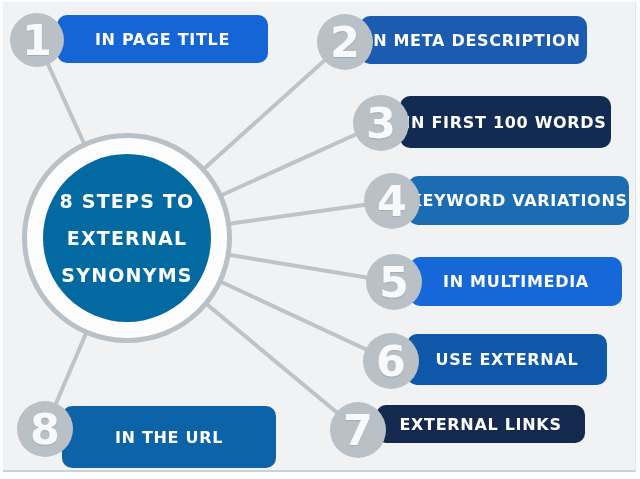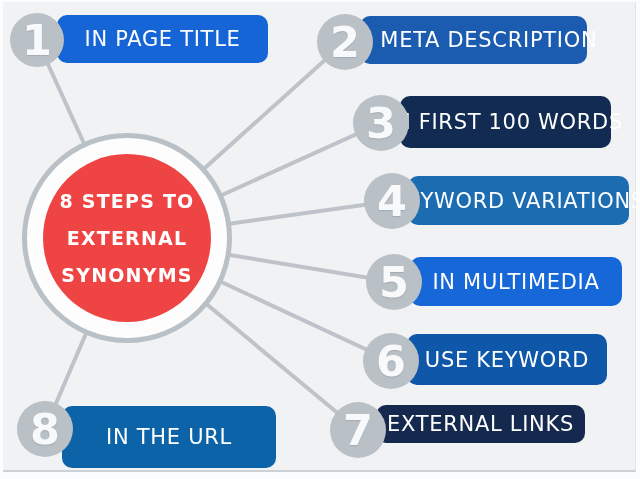--- a/index.html
+++ b/index.html
@@ -12,21 +12,21 @@
   .bg {
     position:absolute; left:3px; top:2px; right:4px; bottom:7px;
     background:#f1f2f4;
     border-bottom:2px solid #ccd1d5;
     border-right:1px solid #e3e6e9;
   }
   svg.connectors { position:absolute; left:0; top:0; }
   .bar {
     position:absolute; border-radius:10px;
     display:flex; align-items:center; justify-content:center;
-    color:#ffffff; font-weight:normal; font-size:21px; letter-spacing:0.7px;
+    color:#ffffff; font-weight:bold; font-size:16px; letter-spacing:0.7px;
     white-space:nowrap;
   }
   .ncircle {
     position:absolute; border-radius:50%;
     background:#b9c0c6; color:#f7f9fa;
     display:flex; align-items:center; justify-content:center;
     font-weight:bold; font-size:43px;
     text-shadow:0 1px 1px rgba(120,130,140,0.35);
   }
   
@@ -86,28 +86,28 @@
 
   <div class="bar bar-3" style="background-color: rgb(17, 43, 82);">IN FIRST 100 WORDS</div>
   <div class="ncircle cir-3">3</div>
 
   <div class="bar bar-4" style="background-color: rgb(28, 108, 178);">KEYWORD VARIATIONS</div>
   <div class="ncircle cir-4">4</div>
 
   <div class="bar bar-5" style="background-color: rgb(22, 103, 216);">IN MULTIMEDIA</div>
   <div class="ncircle cir-5">5</div>
 
-  <div class="bar bar-6" style="background-color: rgb(15, 87, 169);">USE KEYWORD</div>
+  <div class="bar bar-6" style="background-color: rgb(15, 87, 169);">USE EXTERNAL</div>
   <div class="ncircle cir-6">6</div>
 
   <div class="bar bar-7" style="background-color: rgb(20, 41, 77);">EXTERNAL LINKS</div>
   <div class="ncircle cir-7">7</div>
 
   <div class="bar bar-8" style="background-color: rgb(13, 99, 167);">IN THE URL</div>
   <div class="ncircle cir-8">8</div>
 
   <div class="ring"></div>
-  <div class="hub" style="background-color: #ef4444;">
+  <div class="hub" style="background-color: #0369a1;">
     <span>8 STEPS TO</span>
     <span>EXTERNAL</span>
     <span>SYNONYMS</span>
   </div>
 </div>
 
 </body></html>

